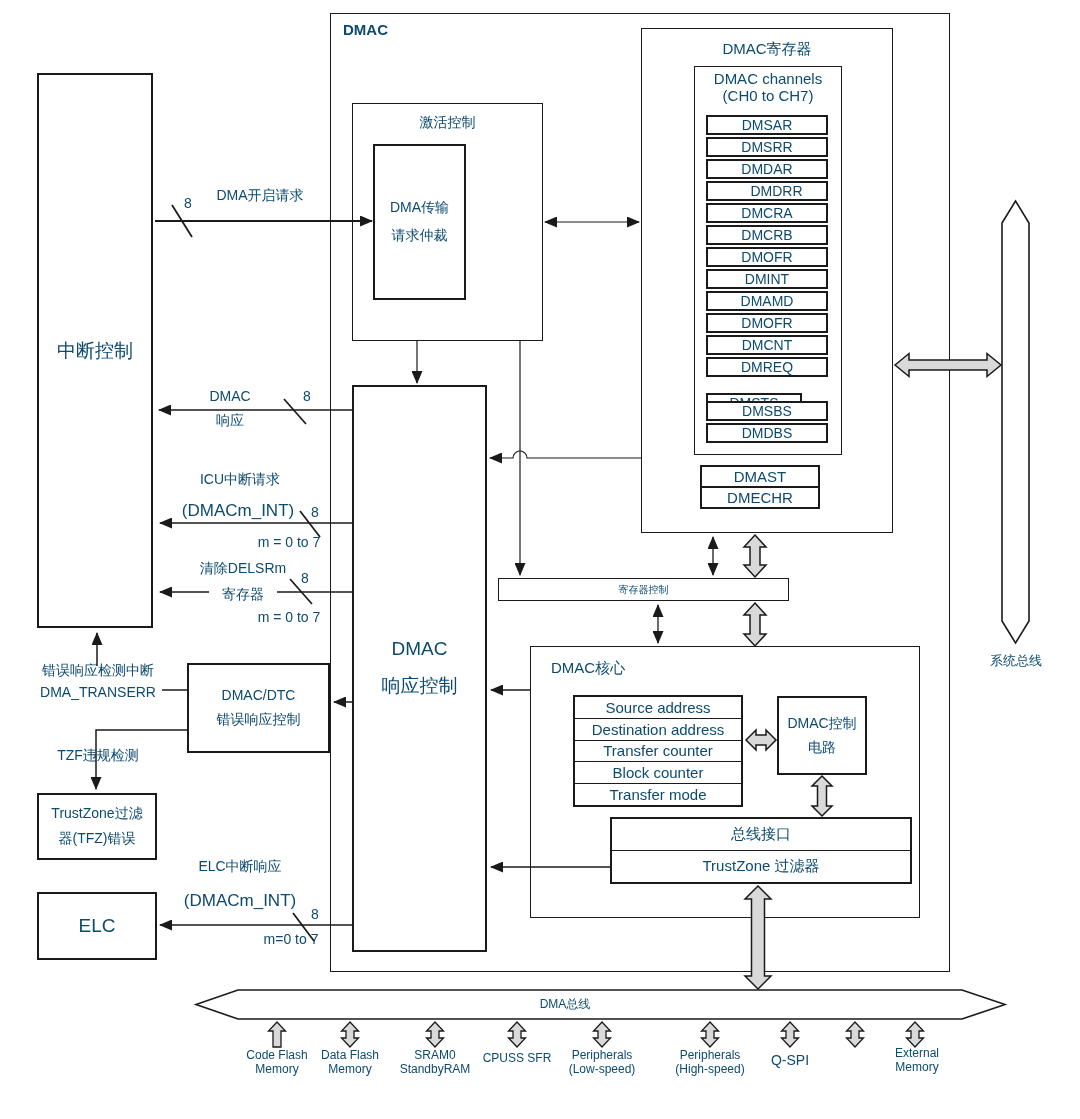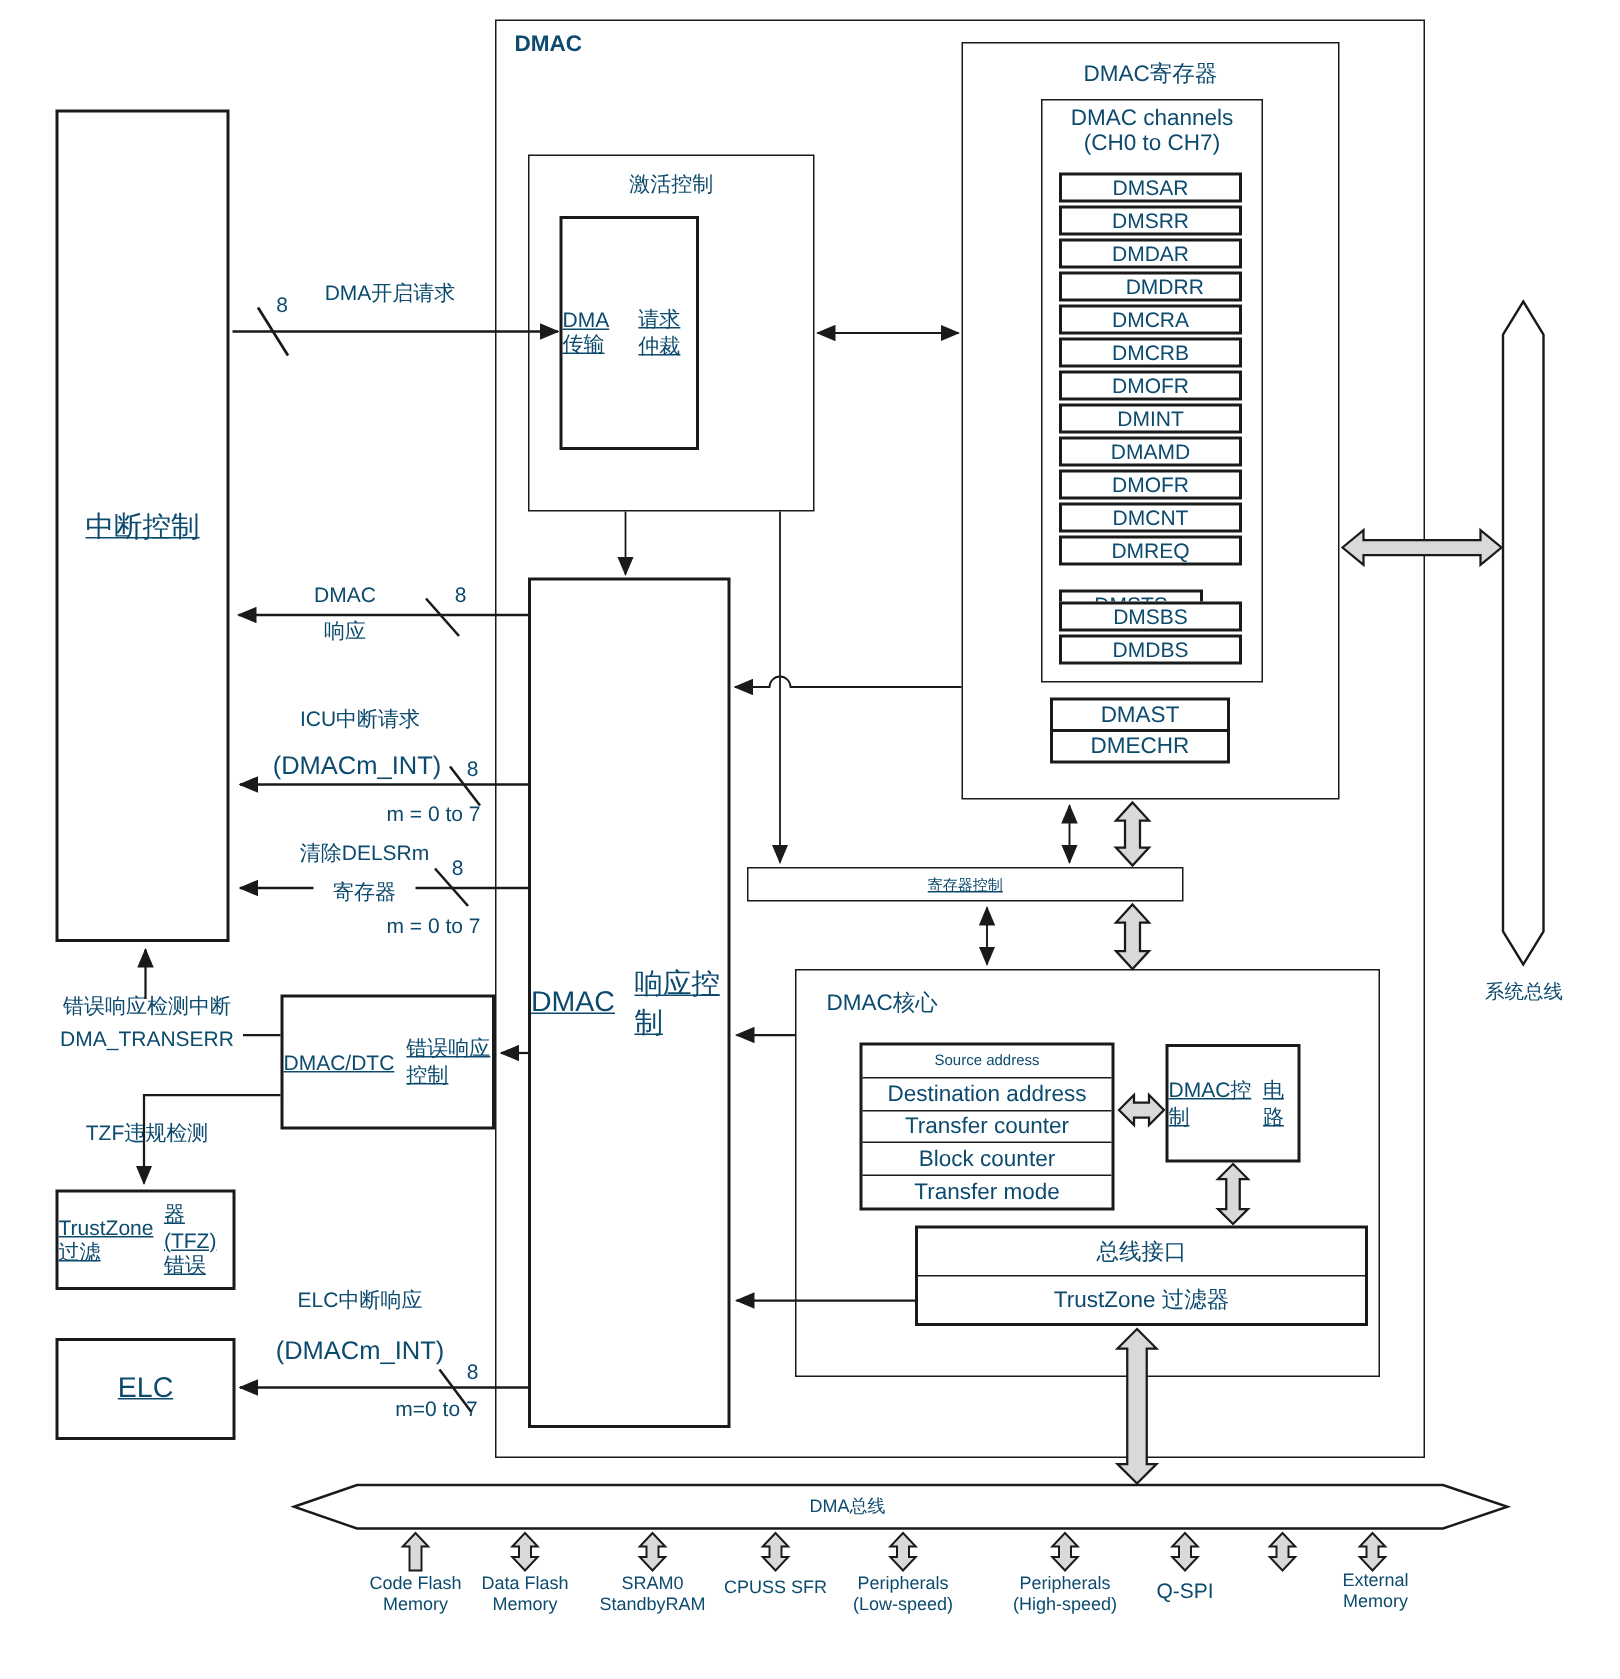--- a/index.html
+++ b/index.html
@@ -3,21 +3,21 @@
 <meta charset="utf-8">
 <style>
   html,body{margin:0;padding:0;background:#fff;}
   .stage{position:relative;width:1080px;height:1119px;background:#fff;
          font-family:"Liberation Sans","DejaVu Sans",sans-serif;color:#0c4a6e;overflow:hidden;}
   .box{position:absolute;border:1.6px solid #1a1a1a;background:#fff;box-sizing:border-box;}
   .bthick{border-width:2px;}
   .lbl{position:absolute;text-align:center;line-height:1.18;box-sizing:border-box;}
   .nowrap{white-space:nowrap;}
   .wbg{background:#fff;z-index:6;}
-  .cc{display:flex;flex-direction:row;align-items:center;justify-content:center;text-decoration:underline;}
+  .cc{display:flex;flex-direction:column;align-items:center;justify-content:center;}
   svg.wires{position:absolute;left:0;top:0;z-index:5;pointer-events:none;}
   .rowstack .r{box-sizing:border-box;border:2px solid #1a1a1a;background:#fff;
                display:flex;align-items:center;justify-content:center;font-size:14px;}
   .z6{z-index:6;}
 </style>
 </head>
 <body>
 
 <div class="stage">
 
@@ -113,21 +113,21 @@
   <div class="box bthick cc" style="left:352px;top:385px;width:135px;height:567px;font-size:19px;gap:13px;">
     <span>DMAC</span>
     <span>响应控制</span>
   </div>
 
   <div class="box" style="left:530px;top:646px;width:390px;height:272px;">
     <div style="position:absolute;left:20px;top:12px;font-size:15px;">DMAC核心</div>
   </div>
 
   <div class="box bthick" style="left:573px;top:695px;width:170px;height:112px;display:flex;flex-direction:column;">
-    <div style="flex:1;display:flex;align-items:center;justify-content:center;font-size:10px;border-bottom:1.6px solid #1a1a1a;">
+    <div style="flex:1;display:flex;align-items:center;justify-content:center;font-size:15px;border-bottom:1.6px solid #1a1a1a;">
         <span>Source address</span>
       </div>
     <div style="flex:1;display:flex;align-items:center;justify-content:center;font-size:15px;border-bottom:1.6px solid #1a1a1a;">
         <span>Destination address</span>
       </div>
     <div style="flex:1;display:flex;align-items:center;justify-content:center;font-size:15px;border-bottom:1.6px solid #1a1a1a;">
         <span>Transfer counter</span>
       </div>
     <div style="flex:1;display:flex;align-items:center;justify-content:center;font-size:15px;border-bottom:1.6px solid #1a1a1a;">
         <span>Block counter</span>

